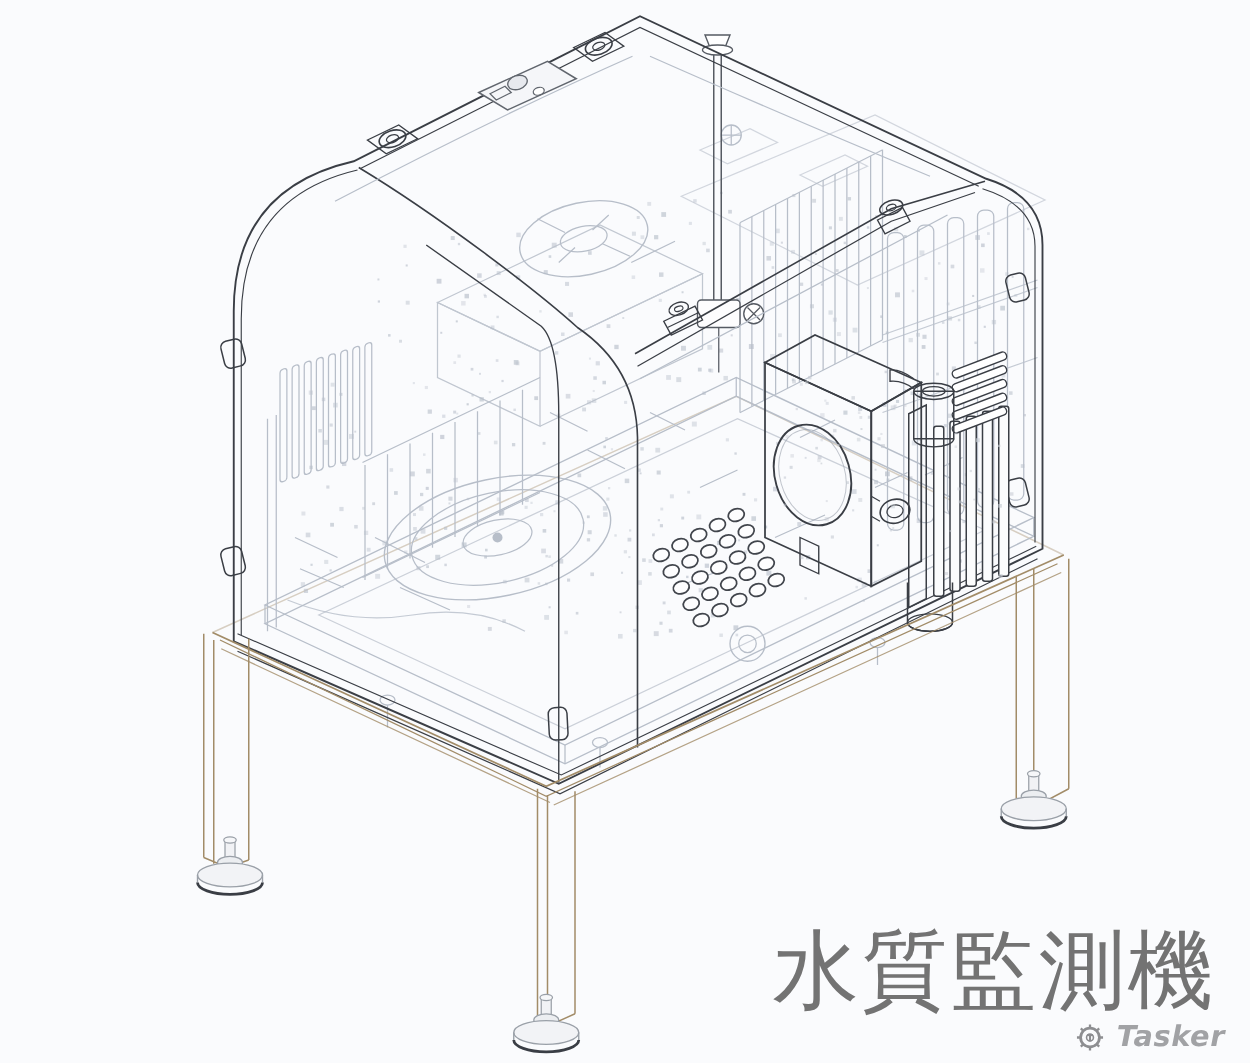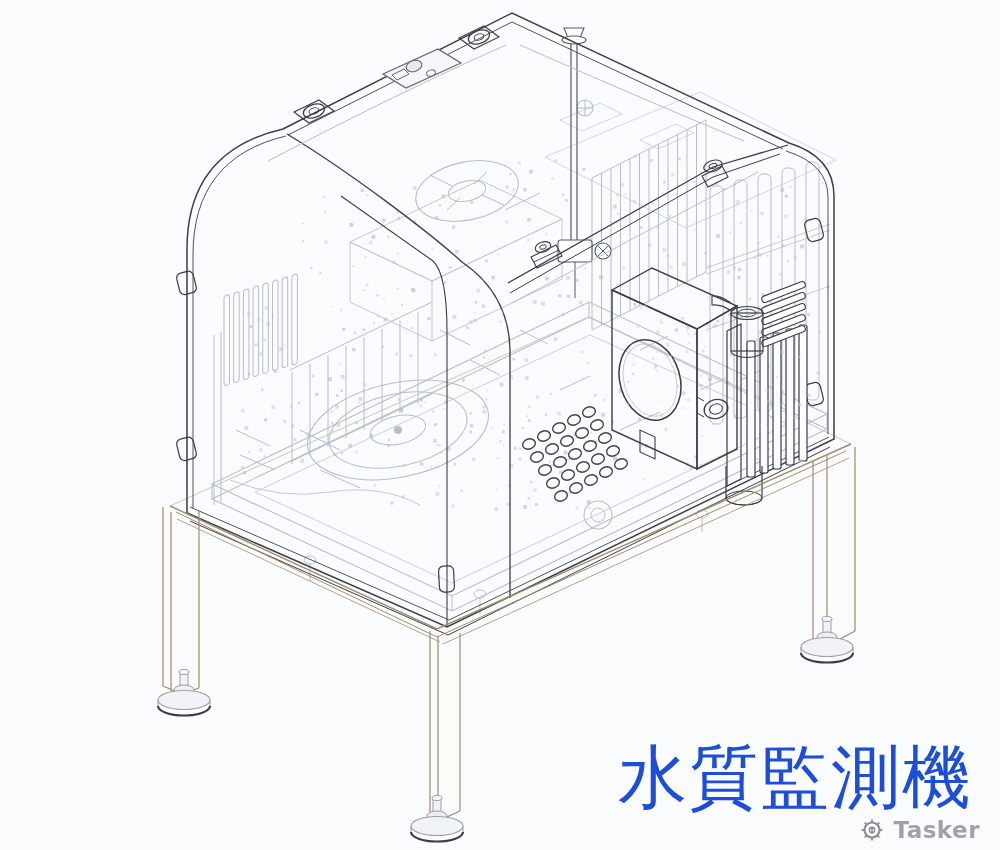--- a/index.html
+++ b/index.html
@@ -4,26 +4,26 @@
 <style>
   html,body{margin:0;padding:0;}
   body{
     width:1000px;height:850px;position:relative;overflow:hidden;
     background:#fafbfd;
     font-family:"DejaVu Sans","Liberation Sans",sans-serif;
   }
   #stage{position:absolute;left:0;top:0;width:1000px;height:850px;}
   .caption{
     position:absolute;left:618px;top:740px;width:380px;height:84px;
-    font-size:69px;line-height:74px;letter-spacing:2px;color:#1d4ed8;
+    font-size:69px;line-height:74px;letter-spacing:2px;color:#737373;
     font-weight:500;white-space:nowrap;
   }
   .watermark{
     position:absolute;right:20px;bottom:7px;display:flex;align-items:center;gap:10px;
-    color:#a1a2a5;font-weight:bold;font-size:23px;letter-spacing:.5px;
+    color:#a1a2a5;font-weight:bold;font-size:23px;letter-spacing:.5px;font-style:italic;
   }
   .watermark .wm-logo{width:22px;height:22px;display:block;}
   svg{display:block;}
   .dk{stroke:#3a3e45;fill:none;}
   .lt{stroke:#b7bec9;fill:none;}
   .tan{stroke:#a28c68;fill:none;}
 </style>
 </head>
 <body>
 

